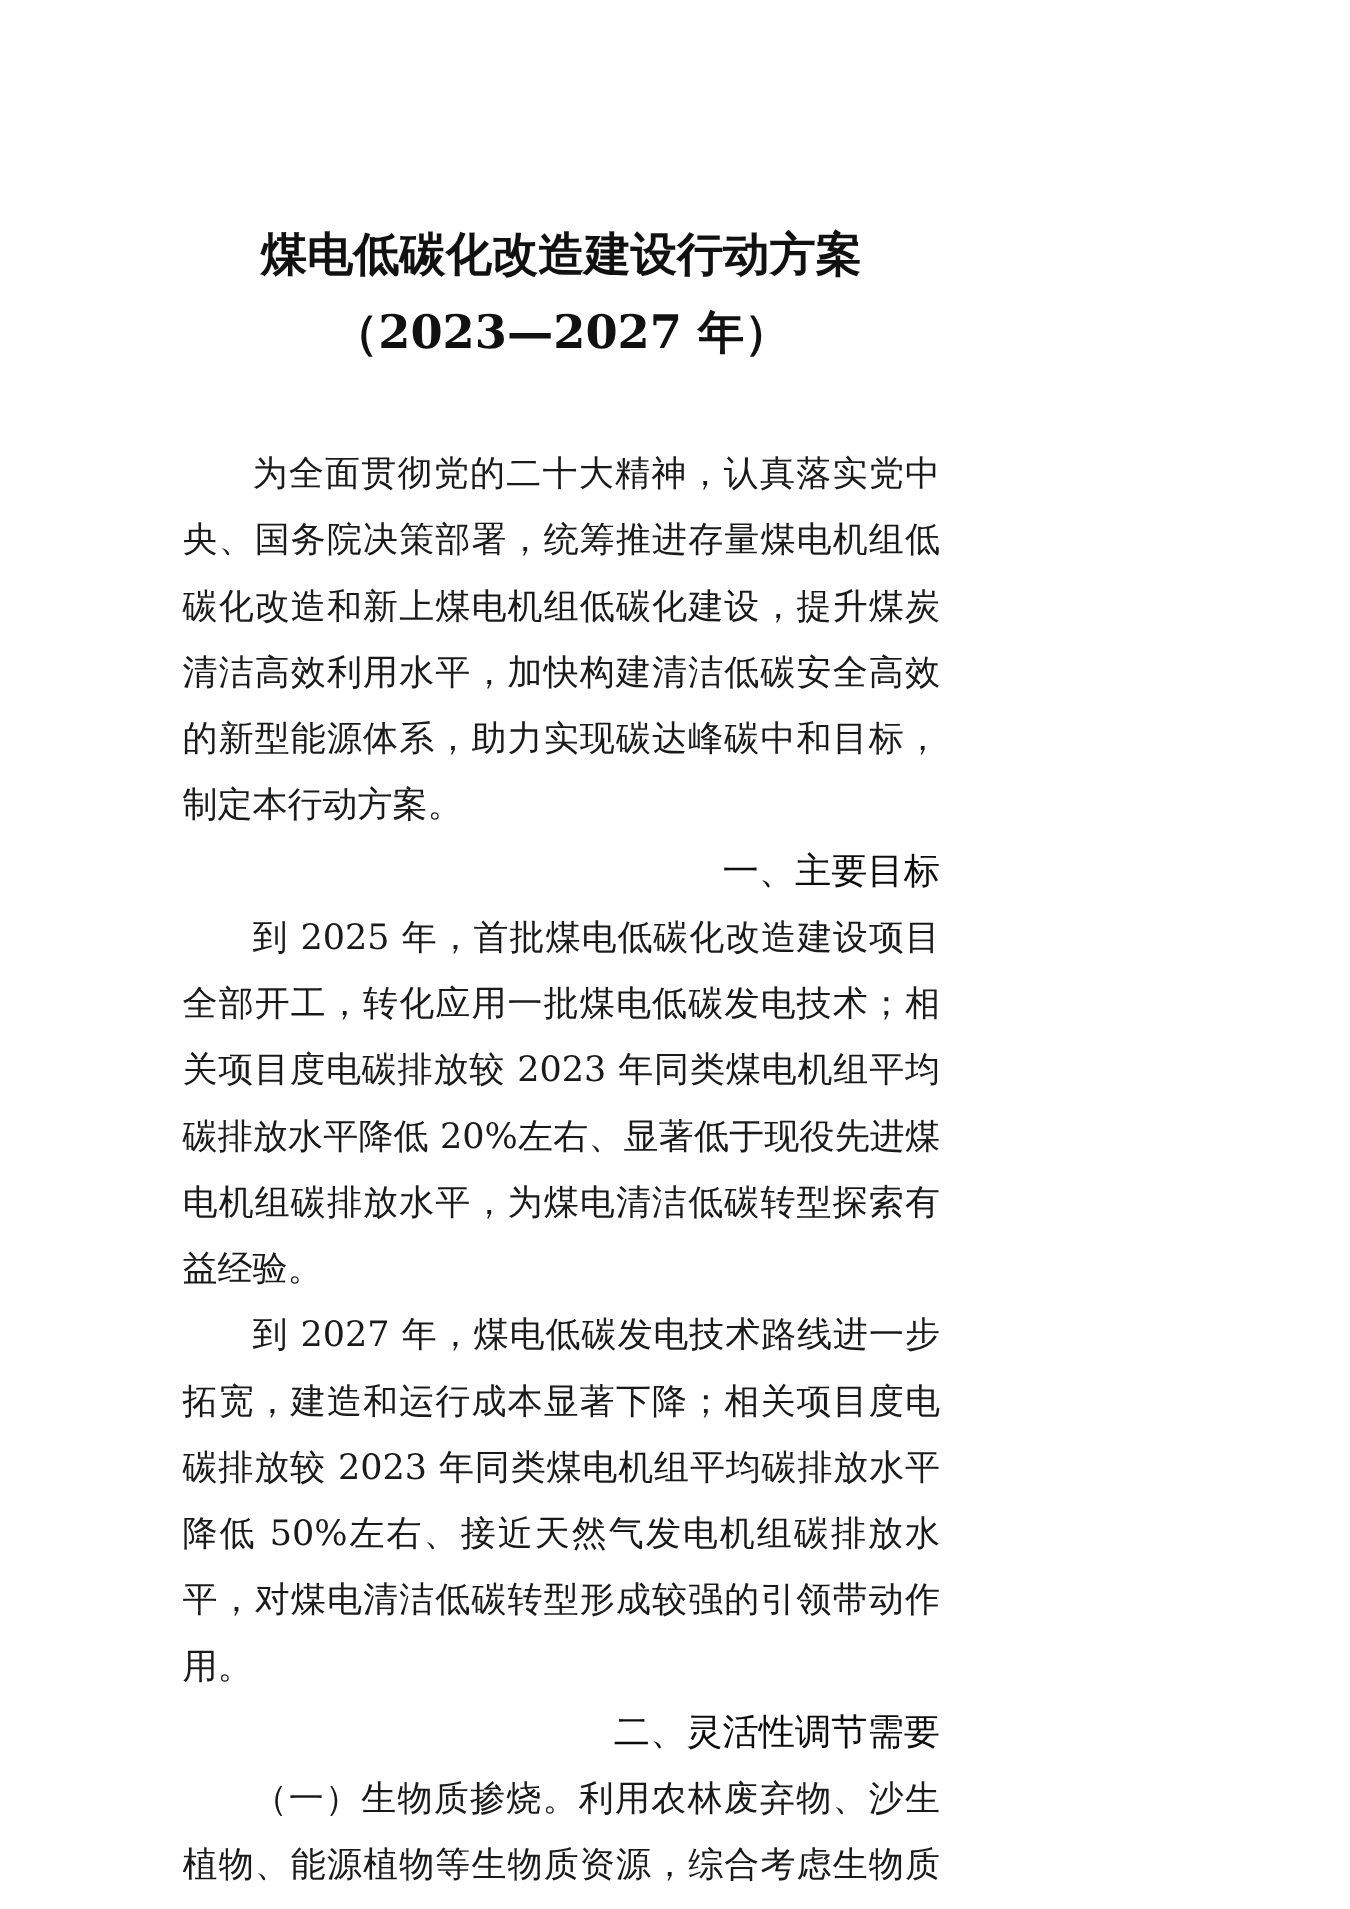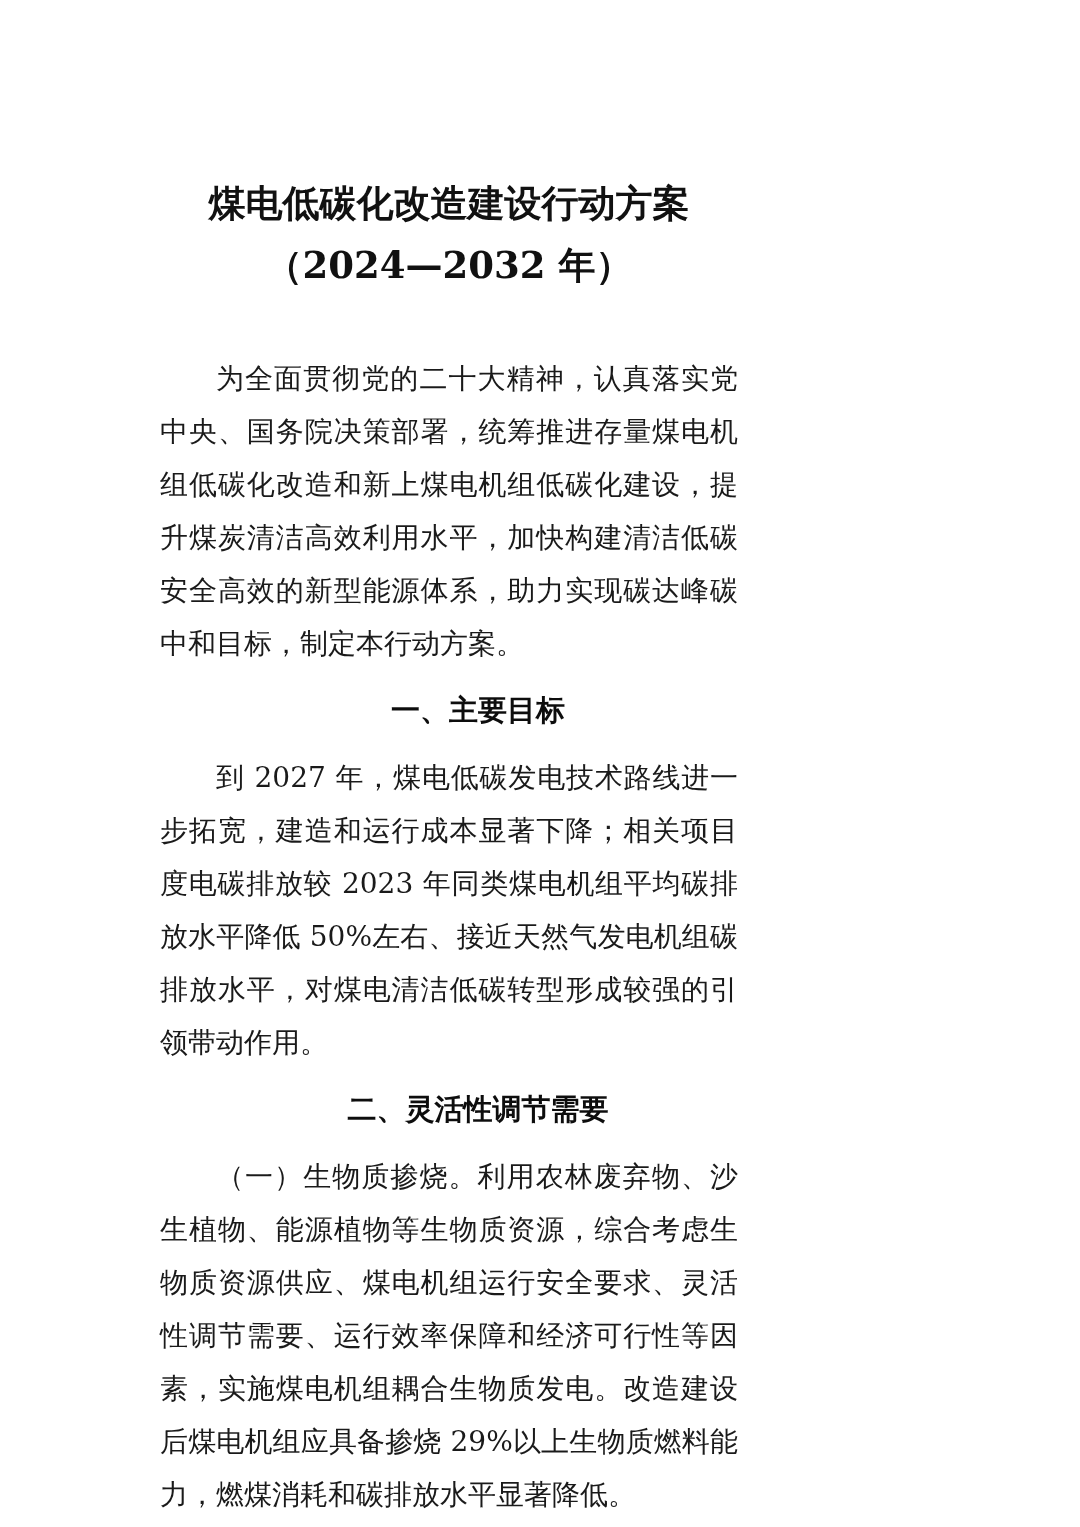--- a/index.html
+++ b/index.html
@@ -30,53 +30,54 @@
   }
   .doc-body {
     font-family: "DejaVu Serif", "Liberation Serif", serif;
     font-size: 28px;
     line-height: 53px;
     color: #1a1a1a;
     text-align: justify;
     text-justify: inter-character;
   }
   .para {
-    margin: 14px;
+    margin: 0;
     text-indent: 2em;
   }
   .section-heading {
     font-family: "DejaVu Sans", "Liberation Sans", sans-serif;
-    font-weight: bold;
+    font-weight: normal;
     font-size: 29px;
     line-height: 53px;
     color: #0d0d0d;
     margin: 0;
     text-indent: 2em;
-    text-align: center;
+    text-align: right;
   }
   .run-in-lead {
     font-weight: normal;
   }
 </style>
 </head>
 <body>
 
 <div class="page">
 
   <h1 class="doc-title">
     <span class="title-line">煤电低碳化改造建设行动方案</span>
-    <span class="title-line">（2024—2032 年）</span>
+    <span class="title-line">（2023—2027 年）</span>
   </h1>
 
   <div class="doc-body">
 
     <p class="para">为全面贯彻党的二十大精神，认真落实党中央、国务院决策部署，统筹推进存量煤电机组低碳化改造和新上煤电机组低碳化建设，提升煤炭清洁高效利用水平，加快构建清洁低碳安全高效的新型能源体系，助力实现碳达峰碳中和目标，制定本行动方案。</p>
 
     <h2 class="section-heading">一、主要目标</h2>
 
+    <p class="para">到 2025 年，首批煤电低碳化改造建设项目全部开工，转化应用一批煤电低碳发电技术；相关项目度电碳排放较 2023 年同类煤电机组平均碳排放水平降低 20%左右、显著低于现役先进煤电机组碳排放水平，为煤电清洁低碳转型探索有益经验。</p>
 
     <p class="para">到 2027 年，煤电低碳发电技术路线进一步拓宽，建造和运行成本显著下降；相关项目度电碳排放较 2023 年同类煤电机组平均碳排放水平降低 50%左右、接近天然气发电机组碳排放水平，对煤电清洁低碳转型形成较强的引领带动作用。</p>
 
     <h2 class="section-heading">二、灵活性调节需要</h2>
 
     <p class="para">
       <span class="run-in-lead">（一）生物质掺烧。</span><span>利用农林废弃物、沙生植物、能源植物等生物质资源，综合考虑生物质资源供应、煤电机组运行安全要求、灵活性调节需要、运行效率保障和经济可行性等因素，实施煤电机组耦合生物质发电。改造建设后煤电机组应具备掺烧 29%以上生物质燃料能力，燃煤消耗和碳排放水平显著降低。</span>
     </p>
 
   </div>

